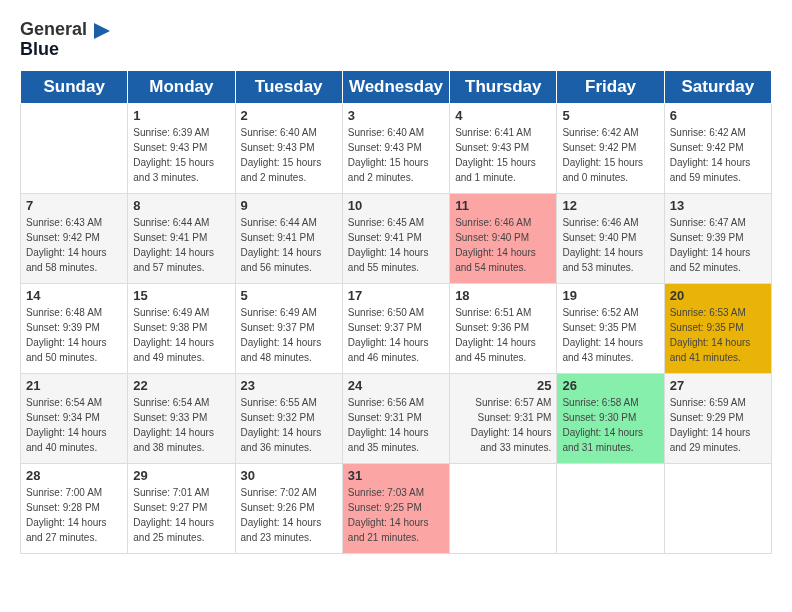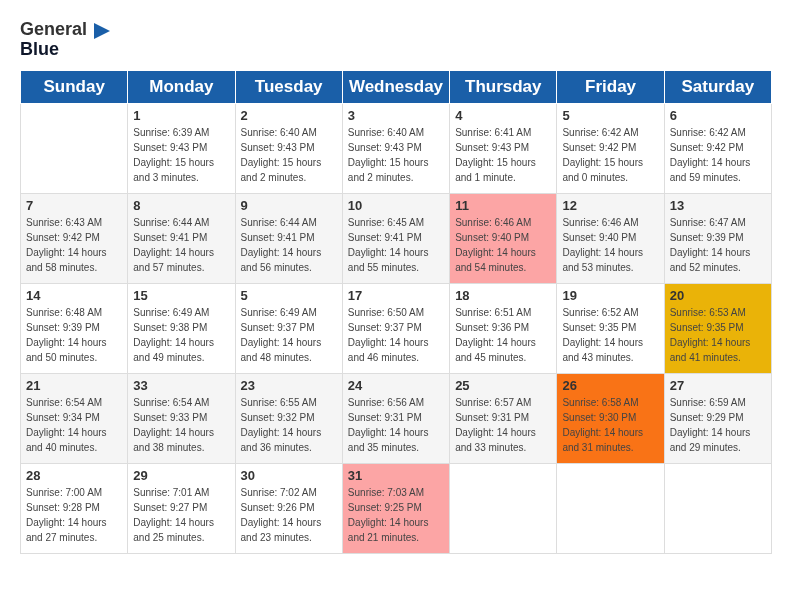--- a/index.html
+++ b/index.html
@@ -198,36 +198,36 @@
           <div class="day-number">20</div>
           <div class="day-info">Sunrise: 6:53 AM<br>Sunset: 9:35 PM<br>Daylight: 14 hours<br>and 41 minutes.</div>
         </td>
       </tr>
       <tr>
         <td style="background-color: rgb(245, 245, 245);">
           <div class="day-number">21</div>
           <div class="day-info">Sunrise: 6:54 AM<br>Sunset: 9:34 PM<br>Daylight: 14 hours<br>and 40 minutes.</div>
         </td>
         <td style="background-color: rgb(245, 245, 245);">
-          <div class="day-number">33</div>
+          <div class="day-number">22</div>
           <div class="day-info">Sunrise: 6:54 AM<br>Sunset: 9:33 PM<br>Daylight: 14 hours<br>and 38 minutes.</div>
         </td>
         <td style="background-color: rgb(245, 245, 245);">
           <div class="day-number">23</div>
           <div class="day-info">Sunrise: 6:55 AM<br>Sunset: 9:32 PM<br>Daylight: 14 hours<br>and 36 minutes.</div>
         </td>
         <td style="background-color: rgb(245, 245, 245);">
           <div class="day-number">24</div>
           <div class="day-info">Sunrise: 6:56 AM<br>Sunset: 9:31 PM<br>Daylight: 14 hours<br>and 35 minutes.</div>
         </td>
-        <td style="background-color: rgb(245, 245, 245);">
+        <td style="background-color: rgb(245, 245, 245); text-align: right;">
           <div class="day-number">25</div>
           <div class="day-info">Sunrise: 6:57 AM<br>Sunset: 9:31 PM<br>Daylight: 14 hours<br>and 33 minutes.</div>
         </td>
-        <td style="background-color: #f97316;">
+        <td style="background-color: #86efac;">
           <div class="day-number">26</div>
           <div class="day-info">Sunrise: 6:58 AM<br>Sunset: 9:30 PM<br>Daylight: 14 hours<br>and 31 minutes.</div>
         </td>
         <td style="background-color: rgb(245, 245, 245);">
           <div class="day-number">27</div>
           <div class="day-info">Sunrise: 6:59 AM<br>Sunset: 9:29 PM<br>Daylight: 14 hours<br>and 29 minutes.</div>
         </td>
       </tr>
       <tr>
         <td style="background-color: rgb(255, 255, 255);">

